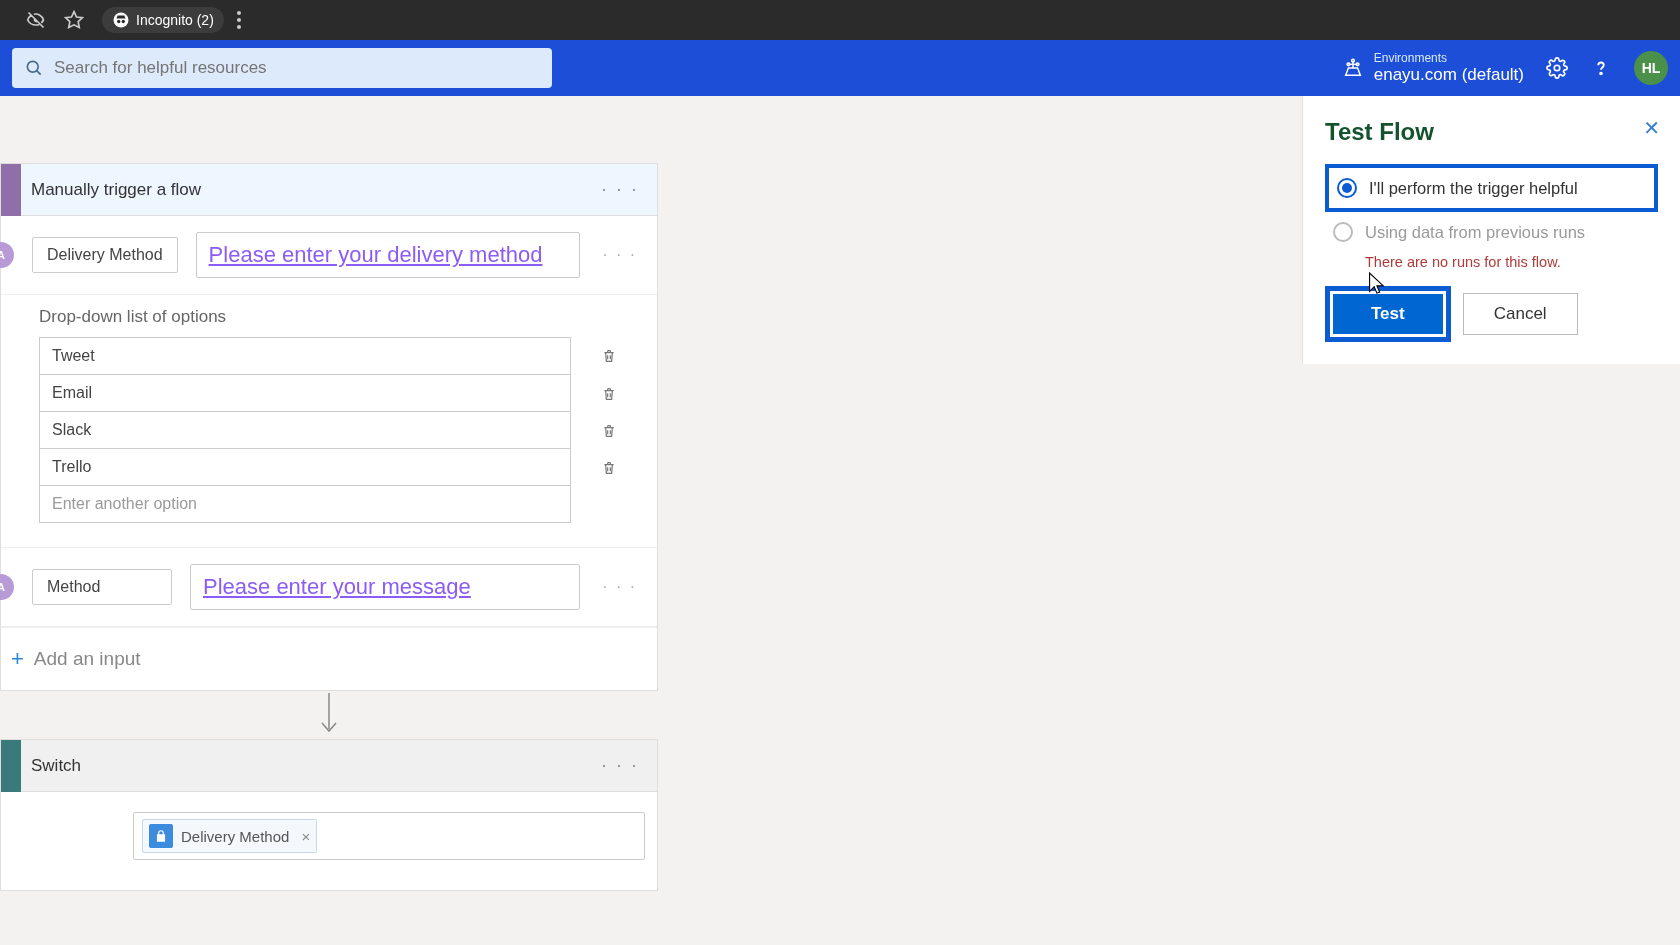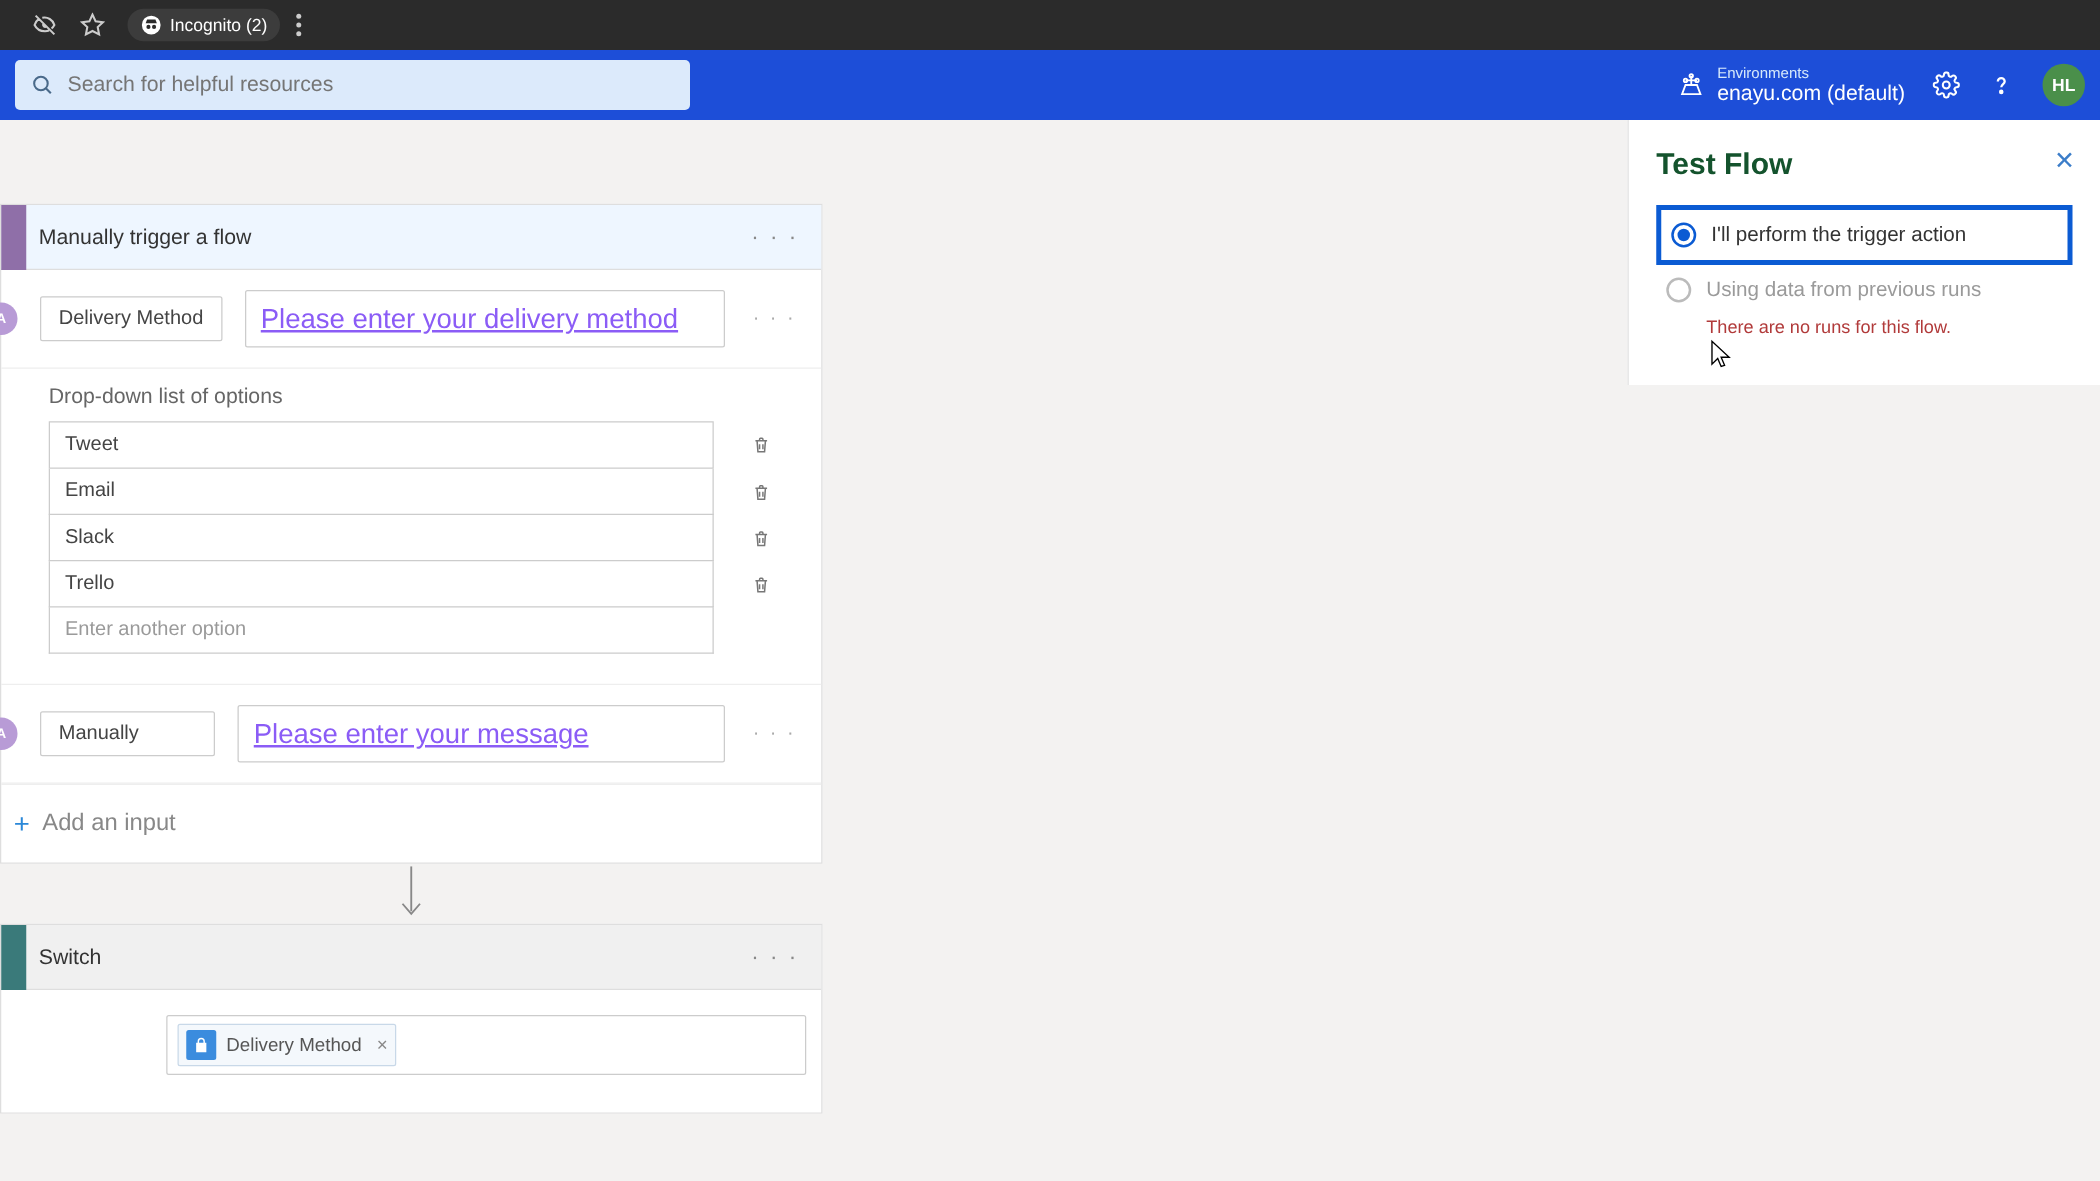--- a/index.html
+++ b/index.html
@@ -341,21 +341,21 @@
           </div>
         </div>
         <div class="option-row">
           <div class="option-input placeholder">Enter another option</div>
           <div style="width:20px"></div>
         </div>
       </div>
 
       <div class="param-row">
         <div class="param-badge">A</div>
-        <div class="param-name-box">Manually</div>
+        <div class="param-name-box">Method</div>
         <div class="param-input">Please enter your message</div>
         <div class="row-more">· · ·</div>
       </div>
 
       <div class="add-input-row">
         <span class="plus-sign">+</span>
         <span>Add an input</span>
       </div>
     </div>
 
@@ -391,27 +391,33 @@
 
   <div class="side-panel">
     <div class="panel-title">Test Flow</div>
     <div class="panel-close">✕</div>
 
     <div class="radio-group">
       <label class="radio-row highlighted">
         <span class="radio-circle">
             <span class="radio-dot"></span>
           </span>
-        <span>I'll perform the trigger action</span>
+        <span>I'll perform the trigger helpful</span>
       </label>
       <label class="radio-row disabled">
         <span class="radio-circle grey"></span>
         <span>Using data from previous runs</span>
       </label>
       <div class="no-runs-msg">There are no runs for this flow.</div>
     </div>
 
+    <div class="panel-buttons">
+      <div class="btn-test-wrap">
+        <button class="btn-test">Test</button>
+      </div>
+      <button class="btn-cancel">Cancel</button>
+    </div>
 
     <svg class="cursor-img" style="left:62px; top:175px;" viewBox="0 0 24 28">
       <path d="M5 2v20l5-5 3 7 3-1-3-7h7z" fill="#fff" stroke="#000" stroke-width="1.2"></path>
     </svg>
   </div>
 </div>
 
 </body></html>

